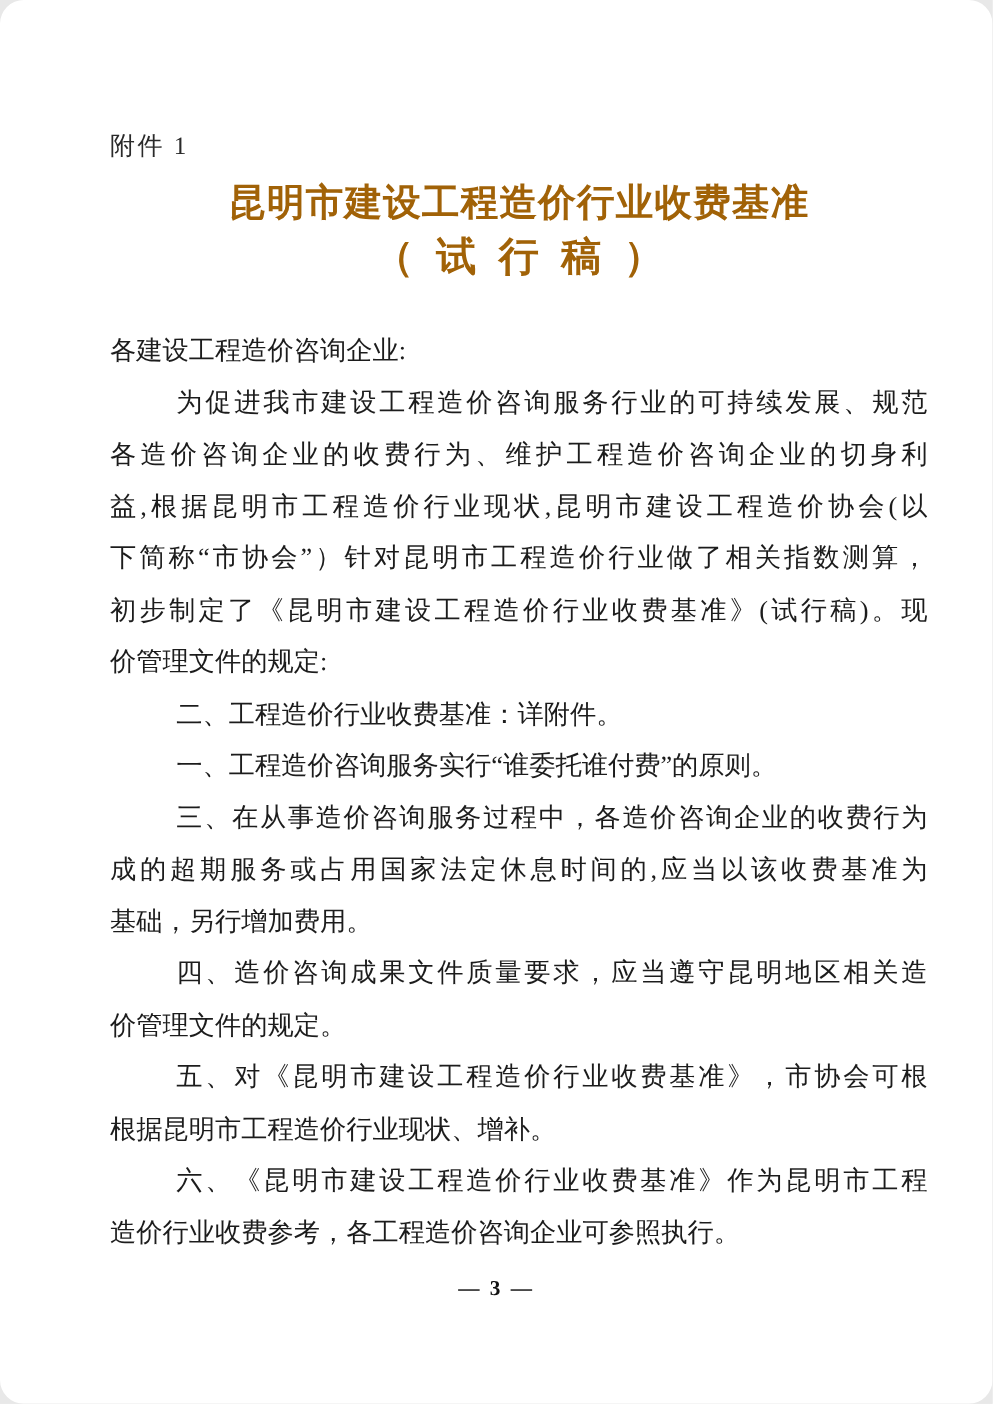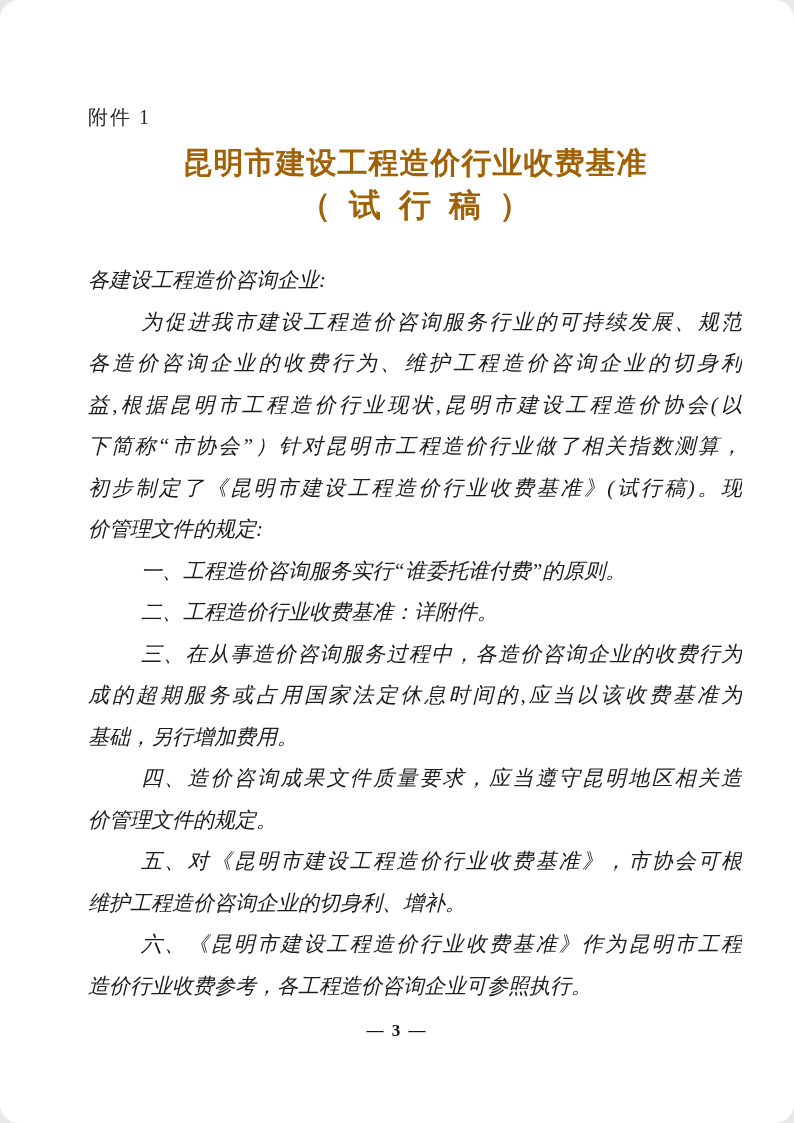--- a/index.html
+++ b/index.html
@@ -34,21 +34,20 @@
   .title-line2 {
     font-size: 32px; line-height: 42px;
     letter-spacing: 18px;
     text-indent: 18px; 
   }
   .doc-body {
     position: absolute;
     left: 88px; top: 260px; width: 654px;
     font-size: 21px;
     color: #1c1c1c;
-    font-style: italic;
   }
   .ln {
     height: 41.5px; line-height: 41.5px;
     overflow: hidden;
   }
   .jus { text-align: justify; text-align-last: justify; }
   .ind { text-indent: 53px; }
   .footer {
     position: absolute;
     left: 0; top: 1020px; width: 794px;
@@ -72,28 +71,28 @@
   </div>
 
   <div class="doc-body">
     <div class="ln">各建设工程造价咨询企业:</div>
     <div class="ln ind jus">为促进我市建设工程造价咨询服务行业的可持续发展、规范</div>
     <div class="ln jus">各造价咨询企业的收费行为、维护工程造价咨询企业的切身利</div>
     <div class="ln jus">益,根据昆明市工程造价行业现状,昆明市建设工程造价协会(以</div>
     <div class="ln jus">下简称“市协会”）针对昆明市工程造价行业做了相关指数测算，</div>
     <div class="ln jus">初步制定了《昆明市建设工程造价行业收费基准》(试行稿)。现</div>
     <div class="ln">价管理文件的规定:</div>
+    <div class="ln ind">二、工程造价行业收费基准：详附件。</div>
     <div class="ln ind">一、工程造价咨询服务实行“谁委托谁付费”的原则。</div>
-    <div class="ln ind">二、工程造价行业收费基准：详附件。</div>
     <div class="ln ind jus">三、在从事造价咨询服务过程中，各造价咨询企业的收费行为</div>
     <div class="ln jus">成的超期服务或占用国家法定休息时间的,应当以该收费基准为</div>
     <div class="ln">基础，另行增加费用。</div>
     <div class="ln ind jus">四、造价咨询成果文件质量要求，应当遵守昆明地区相关造</div>
     <div class="ln">价管理文件的规定。</div>
     <div class="ln ind jus">五、对《昆明市建设工程造价行业收费基准》，市协会可根</div>
-    <div class="ln">维护工程造价咨询企业的切身利、增补。</div>
+    <div class="ln">根据昆明市工程造价行业现状、增补。</div>
     <div class="ln ind jus">六、《昆明市建设工程造价行业收费基准》作为昆明市工程</div>
     <div class="ln">造价行业收费参考，各工程造价咨询企业可参照执行。</div>
   </div>
 
   <div class="footer">— 3 —</div>
 
 </div>
 
 </body></html>

